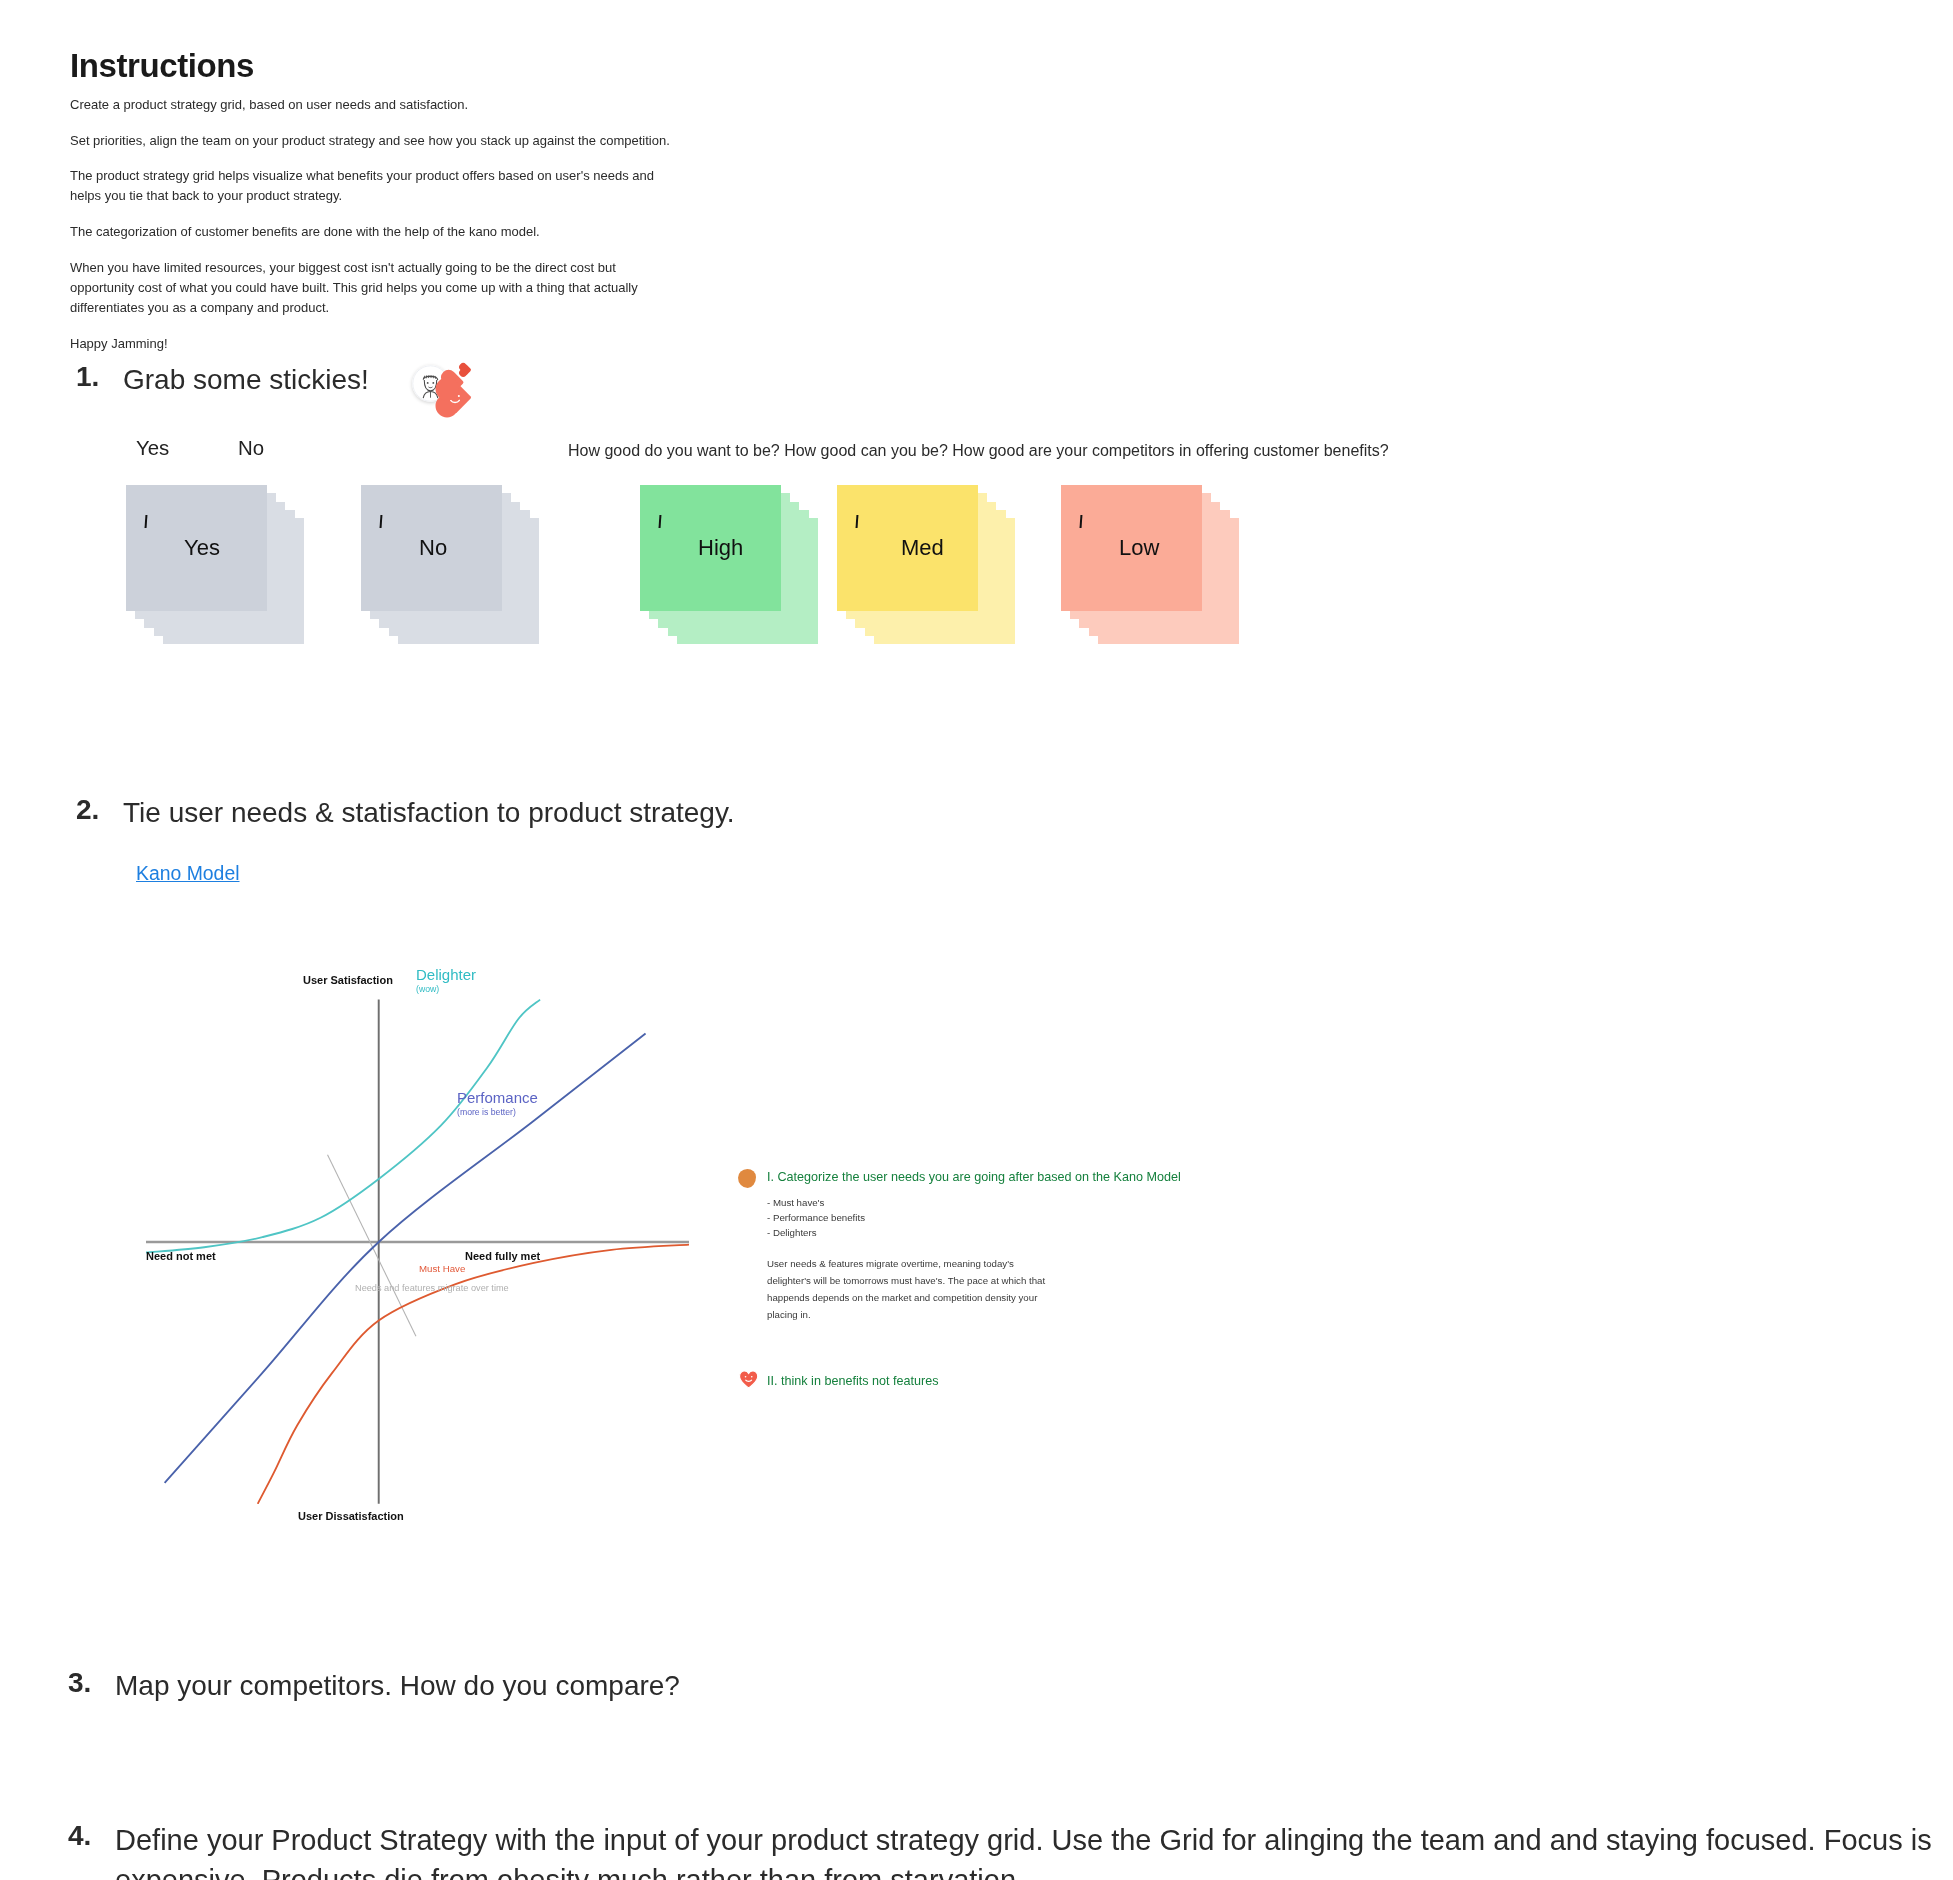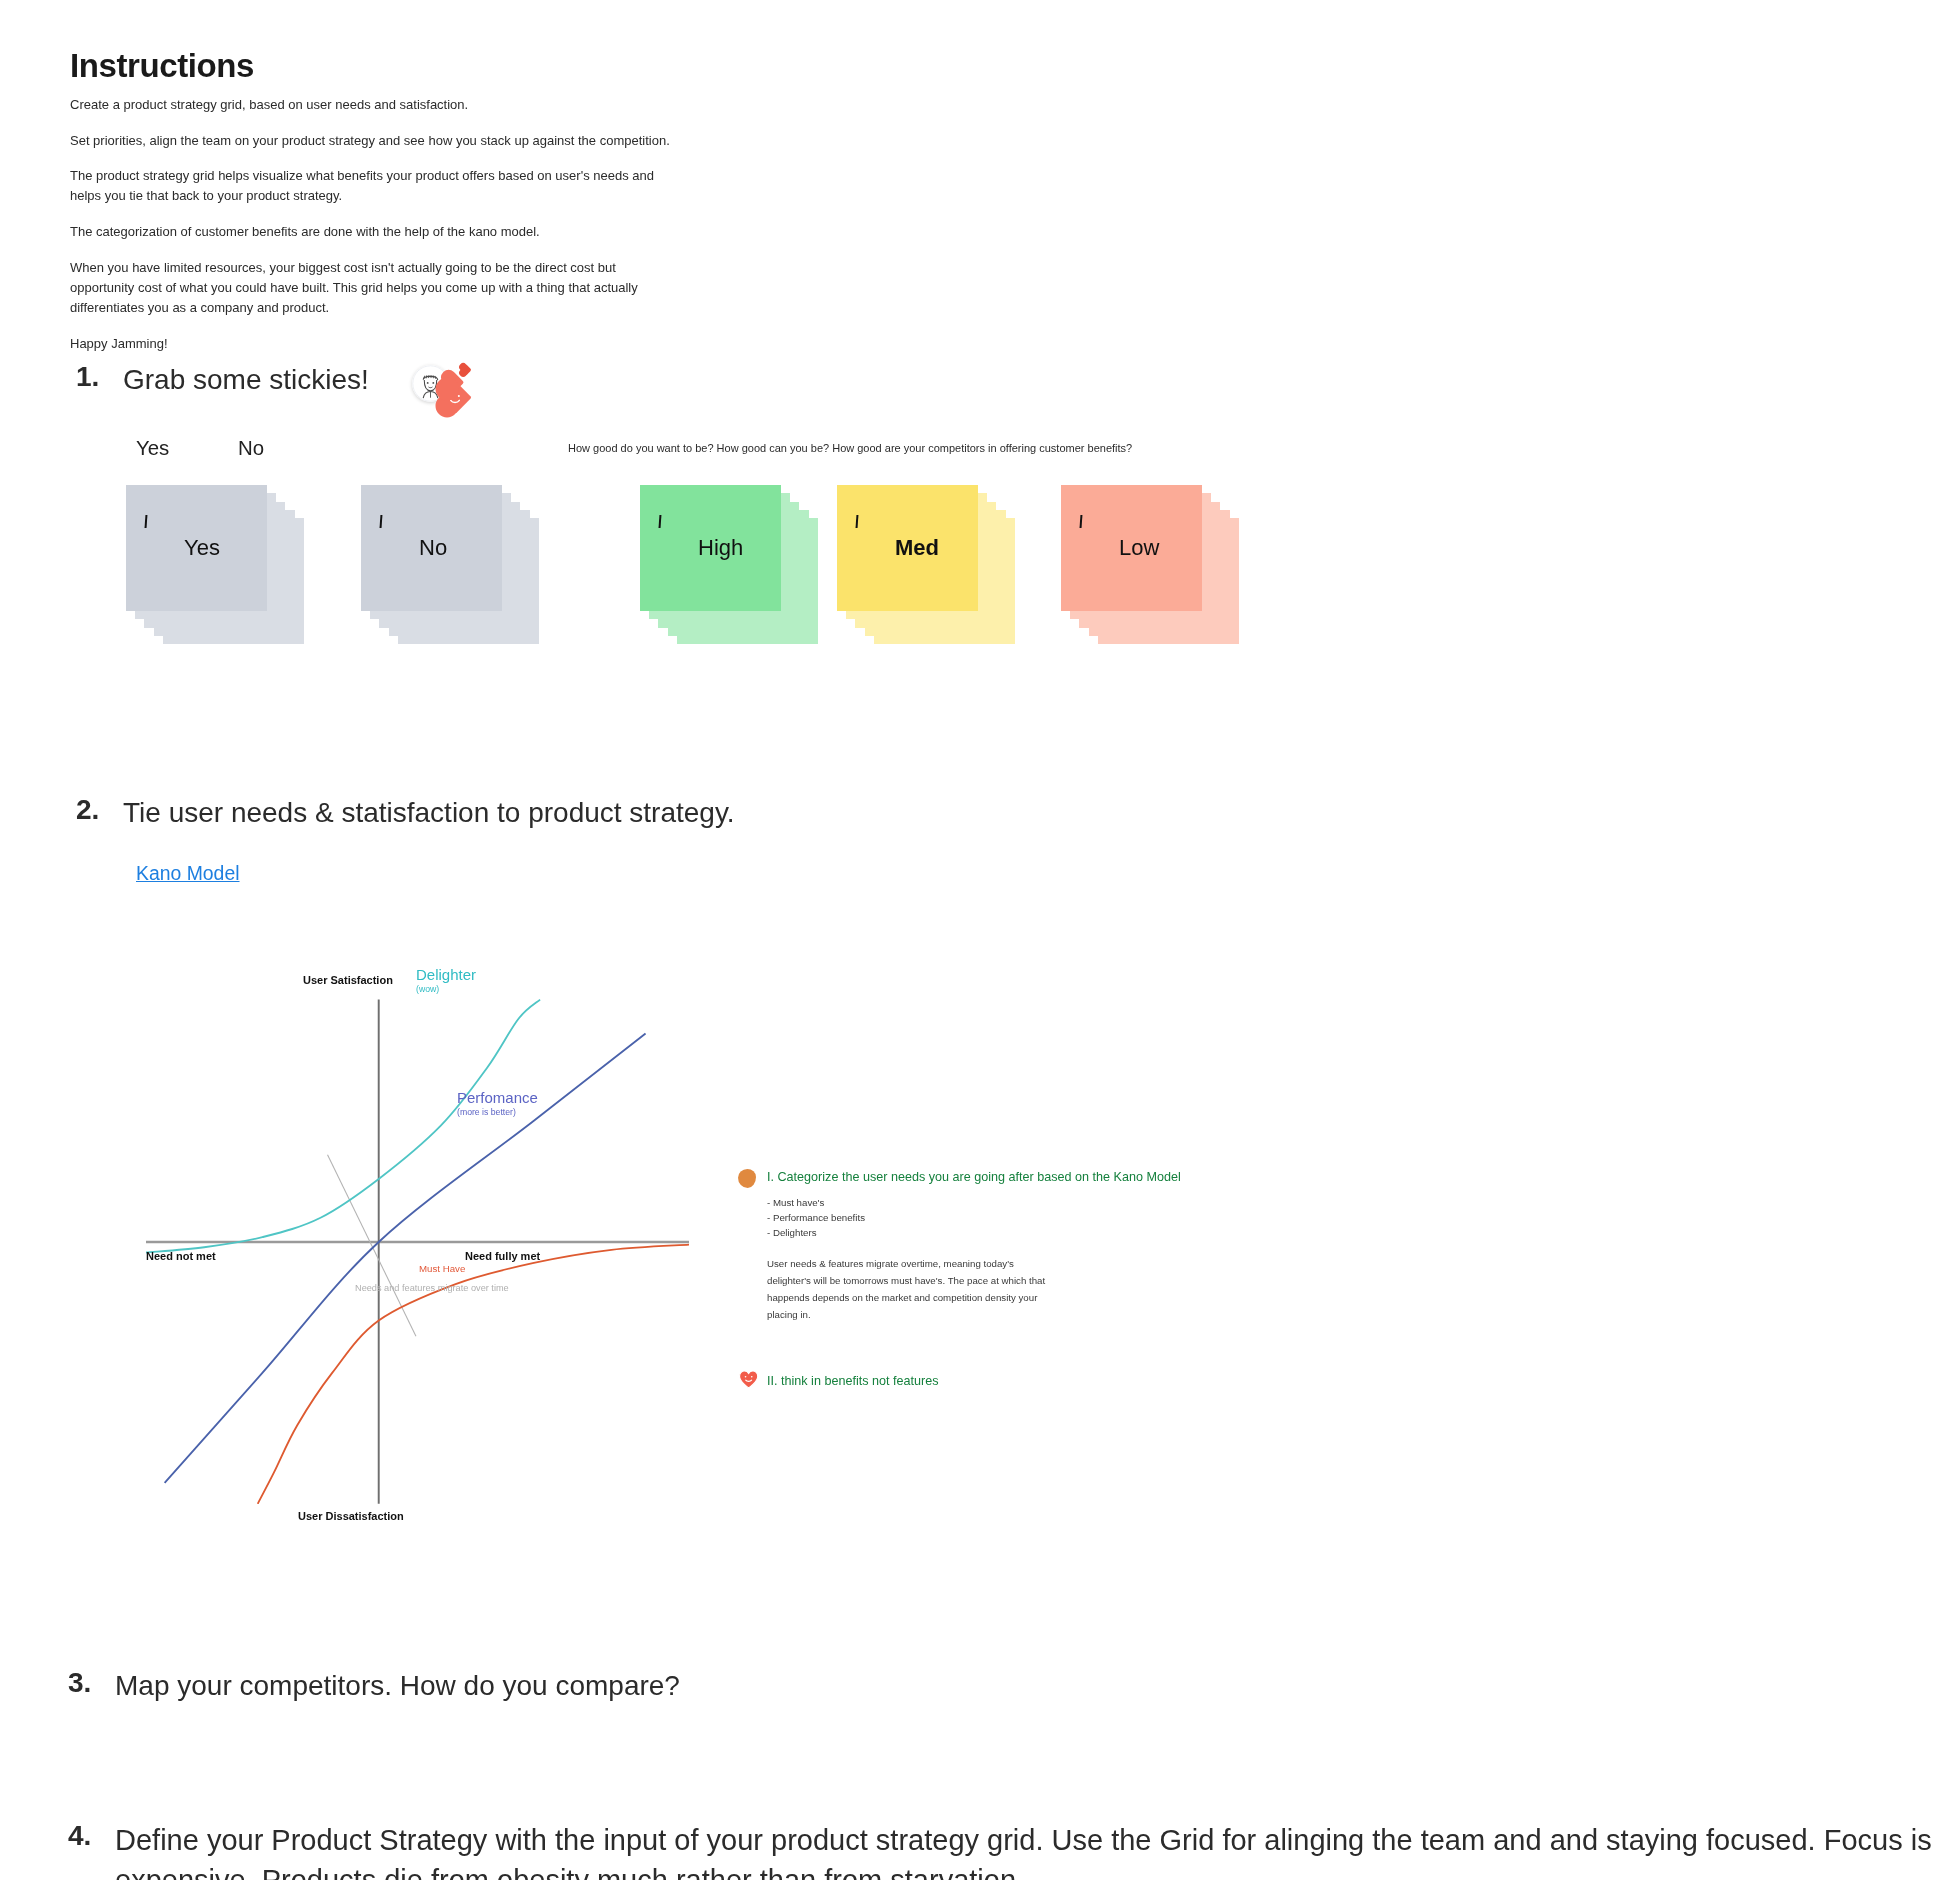--- a/index.html
+++ b/index.html
@@ -69,21 +69,21 @@
   .heart-sm { width: 7.8px; height: 7.8px; left: 50px; top: 4.9px; background: #e8503c; }
   .heart-sm::before { width: 7.8px; height: 7.8px; left: -3.9px; top: 0; }
   .heart-sm::after  { width: 7.8px; height: 7.8px; left: 0; top: -3.9px; }
 
   
   .sticky-label {
     position: absolute; font-size: 20.4px; color: #222;
     font-family: "Liberation Sans", sans-serif;
   }
   .question-line {
-    position: absolute; font-size: 11px; color: #2b2b2b; white-space: nowrap;
+    position: absolute; font-size: 16px; color: #2b2b2b; white-space: nowrap;
     font-family: "Liberation Sans", sans-serif;
   }
   .stack { position: absolute; width: 180px; height: 160px; }
   .stack .sheet {
     position: absolute; width: 141px; height: 126px;
   }
   .stack .sheet-txt {
     position: absolute; font-size: 22px; color: #111; white-space: nowrap;
     font-family: "Liberation Sans", sans-serif;
   }
@@ -223,21 +223,21 @@
   <div class="stack" id="stack-med" style="left:837px; top:485px;">
       <div class="sheet" style="left: 37px; top: 33px; background: rgb(253, 240, 171); z-index: 6;"></div>
       <div class="sheet" style="left: 28px; top: 25px; background: rgb(253, 240, 171); z-index: 7;"></div>
       <div class="sheet" style="left: 18.4px; top: 16.5px; background: rgb(253, 240, 171); z-index: 8;"></div>
       <div class="sheet" style="left: 9.2px; top: 8.2px; background: rgb(253, 240, 171); z-index: 9;"></div>
       <div class="sheet" style="left: 0px; top: 0px; background: rgb(251, 227, 107); z-index: 10;"></div>
       <div class="glyph-frag" style="left: 47px; top: 54px; z-index: 7; height: 15.5px;"></div>
       <div class="glyph-frag" style="left: 37px; top: 46px; z-index: 8; height: 14.6px;"></div>
       <div class="glyph-frag" style="left: 28px; top: 38px; z-index: 9; height: 13.6px;"></div>
       <div class="glyph-frag" style="left: 19px; top: 30px; z-index: 10; height: 12.6px;"></div>
-      <div class="sheet-txt" style="left: 58px; top: 50px; z-index: 30; font-weight: bold;">Med</div>
+      <div class="sheet-txt" style="left: 64px; top: 50px; z-index: 30;">Med</div>
     </div>
   <div class="stack" id="stack-low" style="left:1061px; top:485px;">
       <div class="sheet" style="left: 37px; top: 33px; background: rgb(253, 203, 189); z-index: 6;"></div>
       <div class="sheet" style="left: 28px; top: 25px; background: rgb(253, 203, 189); z-index: 7;"></div>
       <div class="sheet" style="left: 18.4px; top: 16.5px; background: rgb(253, 203, 189); z-index: 8;"></div>
       <div class="sheet" style="left: 9.2px; top: 8.2px; background: rgb(253, 203, 189); z-index: 9;"></div>
       <div class="sheet" style="left: 0px; top: 0px; background: rgb(251, 171, 151); z-index: 10;"></div>
       <div class="glyph-frag" style="left: 47px; top: 54px; z-index: 7; height: 15.5px;"></div>
       <div class="glyph-frag" style="left: 37px; top: 46px; z-index: 8; height: 14.6px;"></div>
       <div class="glyph-frag" style="left: 28px; top: 38px; z-index: 9; height: 13.6px;"></div>

